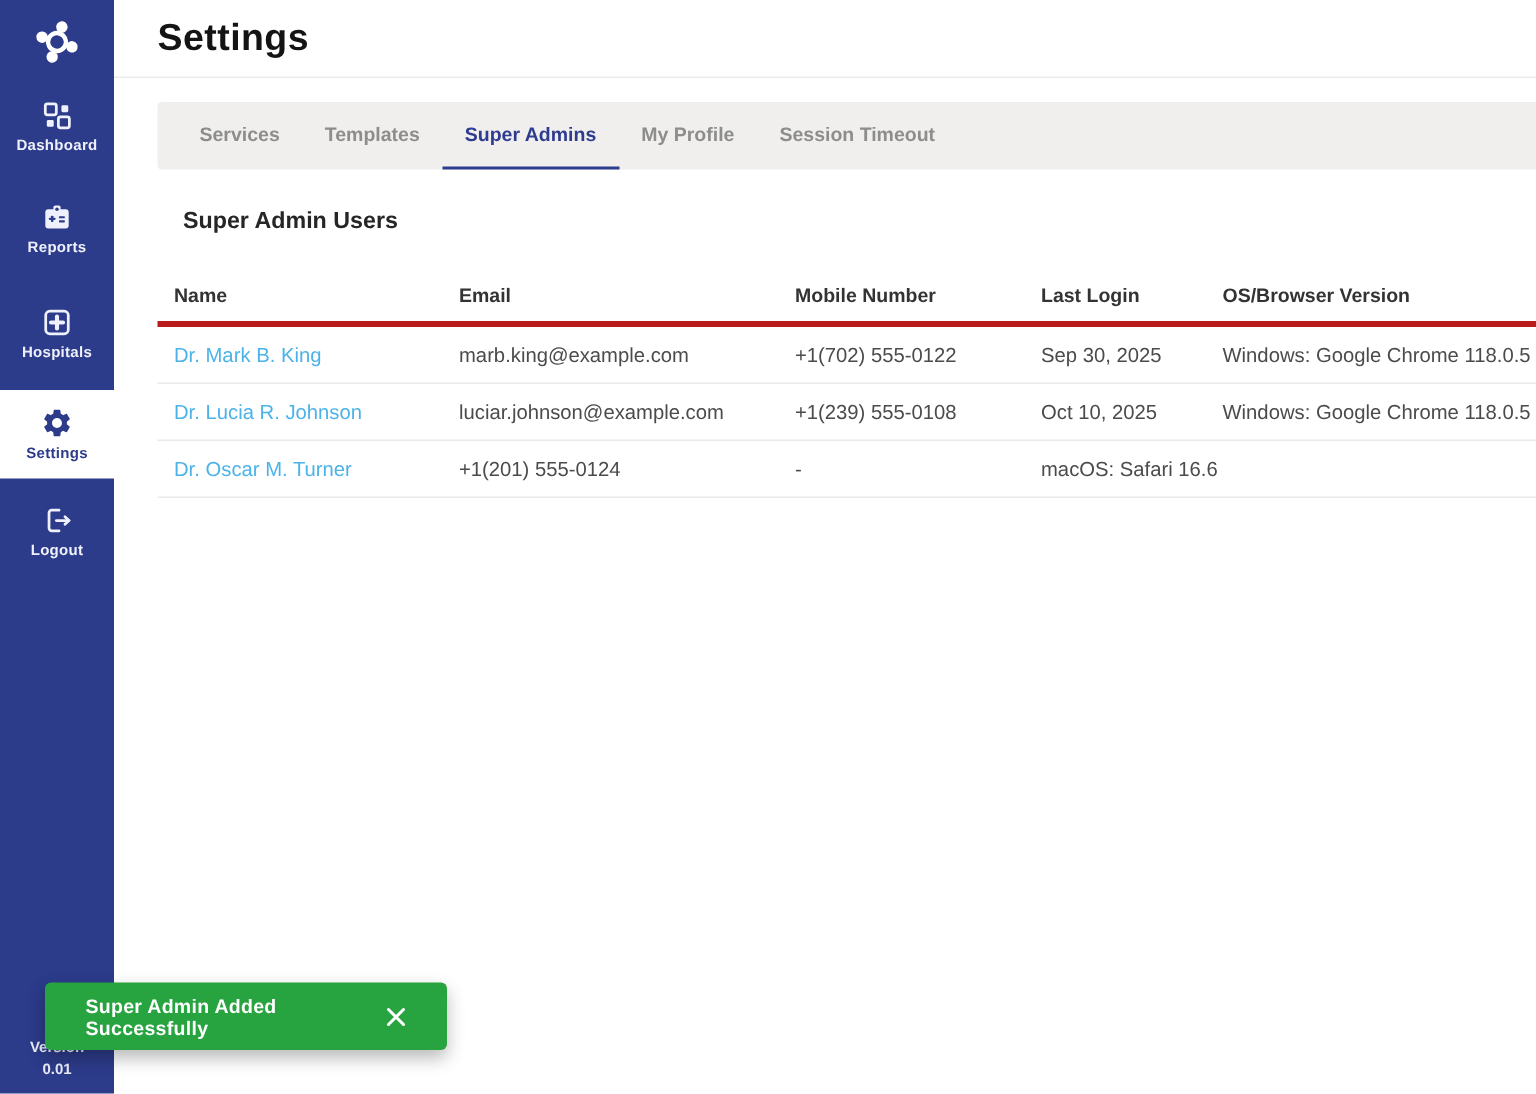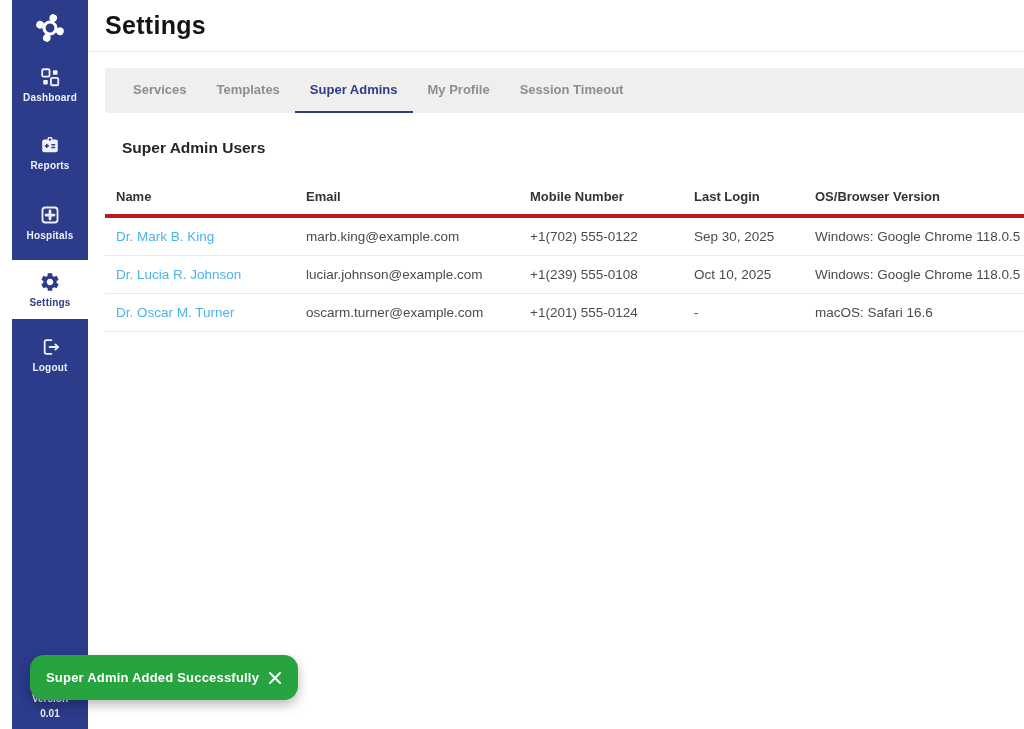--- a/index.html
+++ b/index.html
@@ -4,21 +4,21 @@
 <style>
   * { box-sizing: border-box; }
   html,body { margin:0; padding:0; }
   body {
     width:1024px; height:729px; overflow:hidden; position:relative;
     background:#ffffff; font-family:"Liberation Sans", sans-serif;
   }
 
   
   .sidebar {
-    position:absolute; left:12px; top:0; width:76px; height:729px;
+    position:absolute; left:0; top:0; width:76px; height:729px;
     background:#2c3b8a; z-index:2; display:flex; flex-direction:column; align-items:stretch;
   }
   .logo-wrap { padding:11px 0 0 0; display:flex; justify-content:center; }
   .nav-item {
     display:flex; flex-direction:column; align-items:center;
     color:#eef1fb; padding:7px 0; cursor:pointer;
   }
   .nav-item .nav-label { font-size:10px; font-weight:700; margin-top:4px; letter-spacing:0.2px; }
   .nav-dashboard { margin-top:14px; }
   .nav-hospitals { margin-top:19px; }
@@ -62,22 +62,22 @@
   .trow {
     height:38px; border-bottom:1px solid #eaeaea;
     font-size:13.5px; color:#4b4b4b;
   }
   .cell { white-space:nowrap; overflow:visible; }
   .cell-name { color:#4cb3e8; cursor:pointer; }
 
   
   .toast {
     position:absolute; left:30px; top:655px; width:268px; height:45px;
-    background:#27a43f; border-radius:14px; z-index:10;
-    display:flex; align-items:center; justify-content:space-between; padding:0 16px;
+    background:#27a43f; border-radius:4px; z-index:10;
+    display:flex; align-items:center; justify-content:space-between; padding:0 27px;
     box-shadow:0 5px 12px rgba(0,0,0,0.28);
   }
   .toast-msg { color:#ffffff; font-size:13px; font-weight:700; letter-spacing:0.2px; }
   .toast-close { display:flex; align-items:center; cursor:pointer; }
 
   svg { display:block; }
 </style>
 </head>
 <body>
 
@@ -195,21 +195,20 @@
     <div class="trow">
       <div class="cell cell-name">Dr. Lucia R. Johnson</div>
       <div class="cell">luciar.johnson@example.com</div>
       <div class="cell">+1(239) 555-0108</div>
       <div class="cell">Oct 10, 2025</div>
       <div class="cell">Windows: Google Chrome 118.0.5</div>
     </div>
 
     <div class="trow">
       <div class="cell cell-name">Dr. Oscar M. Turner</div>
-      <div class="cell">oscarm.turner@example.com</div>
       <div class="cell">+1(201) 555-0124</div>
       <div class="cell">-</div>
       <div class="cell">macOS: Safari 16.6</div>
     </div>
   </div>
 </div>
 
 <div class="toast">
   <span class="toast-msg">Super Admin Added Successfully</span>
   <span class="toast-close">

